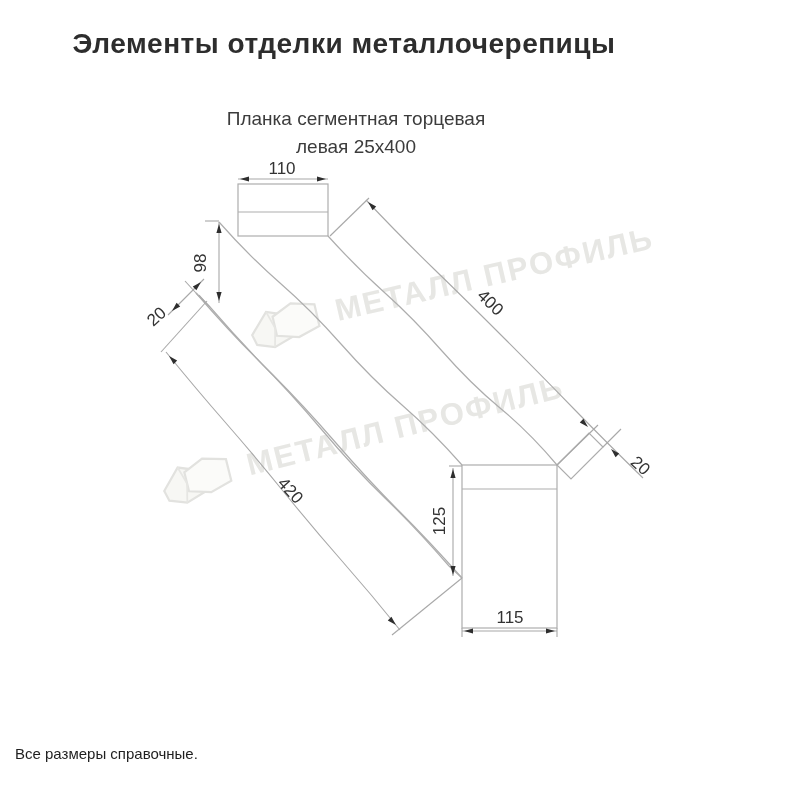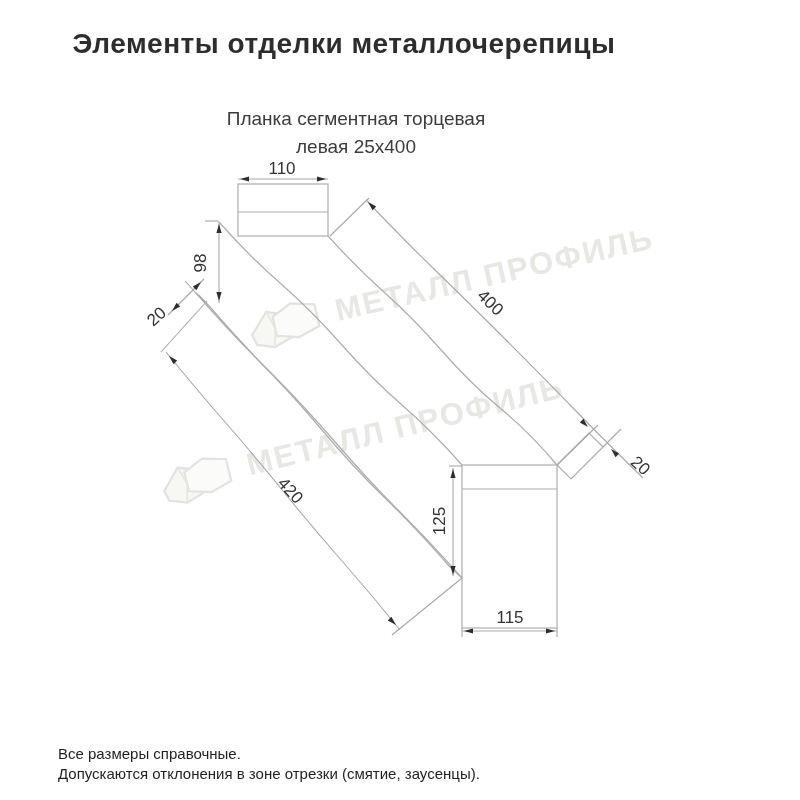--- a/index.html
+++ b/index.html
@@ -4,21 +4,21 @@
 <style>
   html,body{margin:0;padding:0;background:#ffffff;}
   .page{position:relative;width:800px;height:800px;background:#ffffff;overflow:hidden;
         font-family:"Liberation Sans", sans-serif;}
   .title{position:absolute;left:0;top:28px;width:688px;text-align:center;
          font-size:28px;font-weight:700;color:#2d2d2d;letter-spacing:0.5px;}
   .subtitle{position:absolute;left:0;width:712px;text-align:center;
             font-size:19px;font-weight:400;color:#3c3c3c;}
   .sub1{top:108px;}
   .sub2{top:136px;}
-  .footer-line{position:absolute;left:15px;font-size:15px;color:#1f1f1f;margin-left:43px;}
+  .footer-line{position:absolute;left:15px;font-size:15px;color:#1f1f1f;}
   .f1{top:745px;}
   .f2{top:765px;}
   .wm{position:absolute;display:flex;align-items:center;gap:12px;
       transform-origin:left center;pointer-events:none;}
   .wm-text{font-size:31px;font-weight:700;letter-spacing:2px;white-space:nowrap;
            color:#e7e7e4;}
   .wm-a{left:246px;top:305px;transform:rotate(-13deg);}
   .wm-b{left:158px;top:461px;transform:rotate(-14deg);}
   .drawing-svg{position:absolute;left:0;top:0;}
   .dim-text{font-size:17px;fill:#333333;}
@@ -131,15 +131,14 @@
       <line x1="462" y1="628" x2="462" y2="637" class="dline"></line>
       <line x1="557" y1="628" x2="557" y2="637" class="dline"></line>
       <line x1="462" y1="631" x2="557" y2="631" class="dline"></line>
       <path class="darrow" d="M464,631 L473,628.4 L473,633.6 Z"></path>
       <path class="darrow" d="M555,631 L546,628.4 L546,633.6 Z"></path>
       <text class="dim-text" x="510" y="623" text-anchor="middle">115</text>
     </g>
   </svg>
 
   <div class="footer-line f1">Все размеры справочные.</div>
-  <div class="footer-line f2">Допускаются отклонения в зоне отрезки (смятие, заусенцы).</div>
 
 </div>
 
 </body></html>

